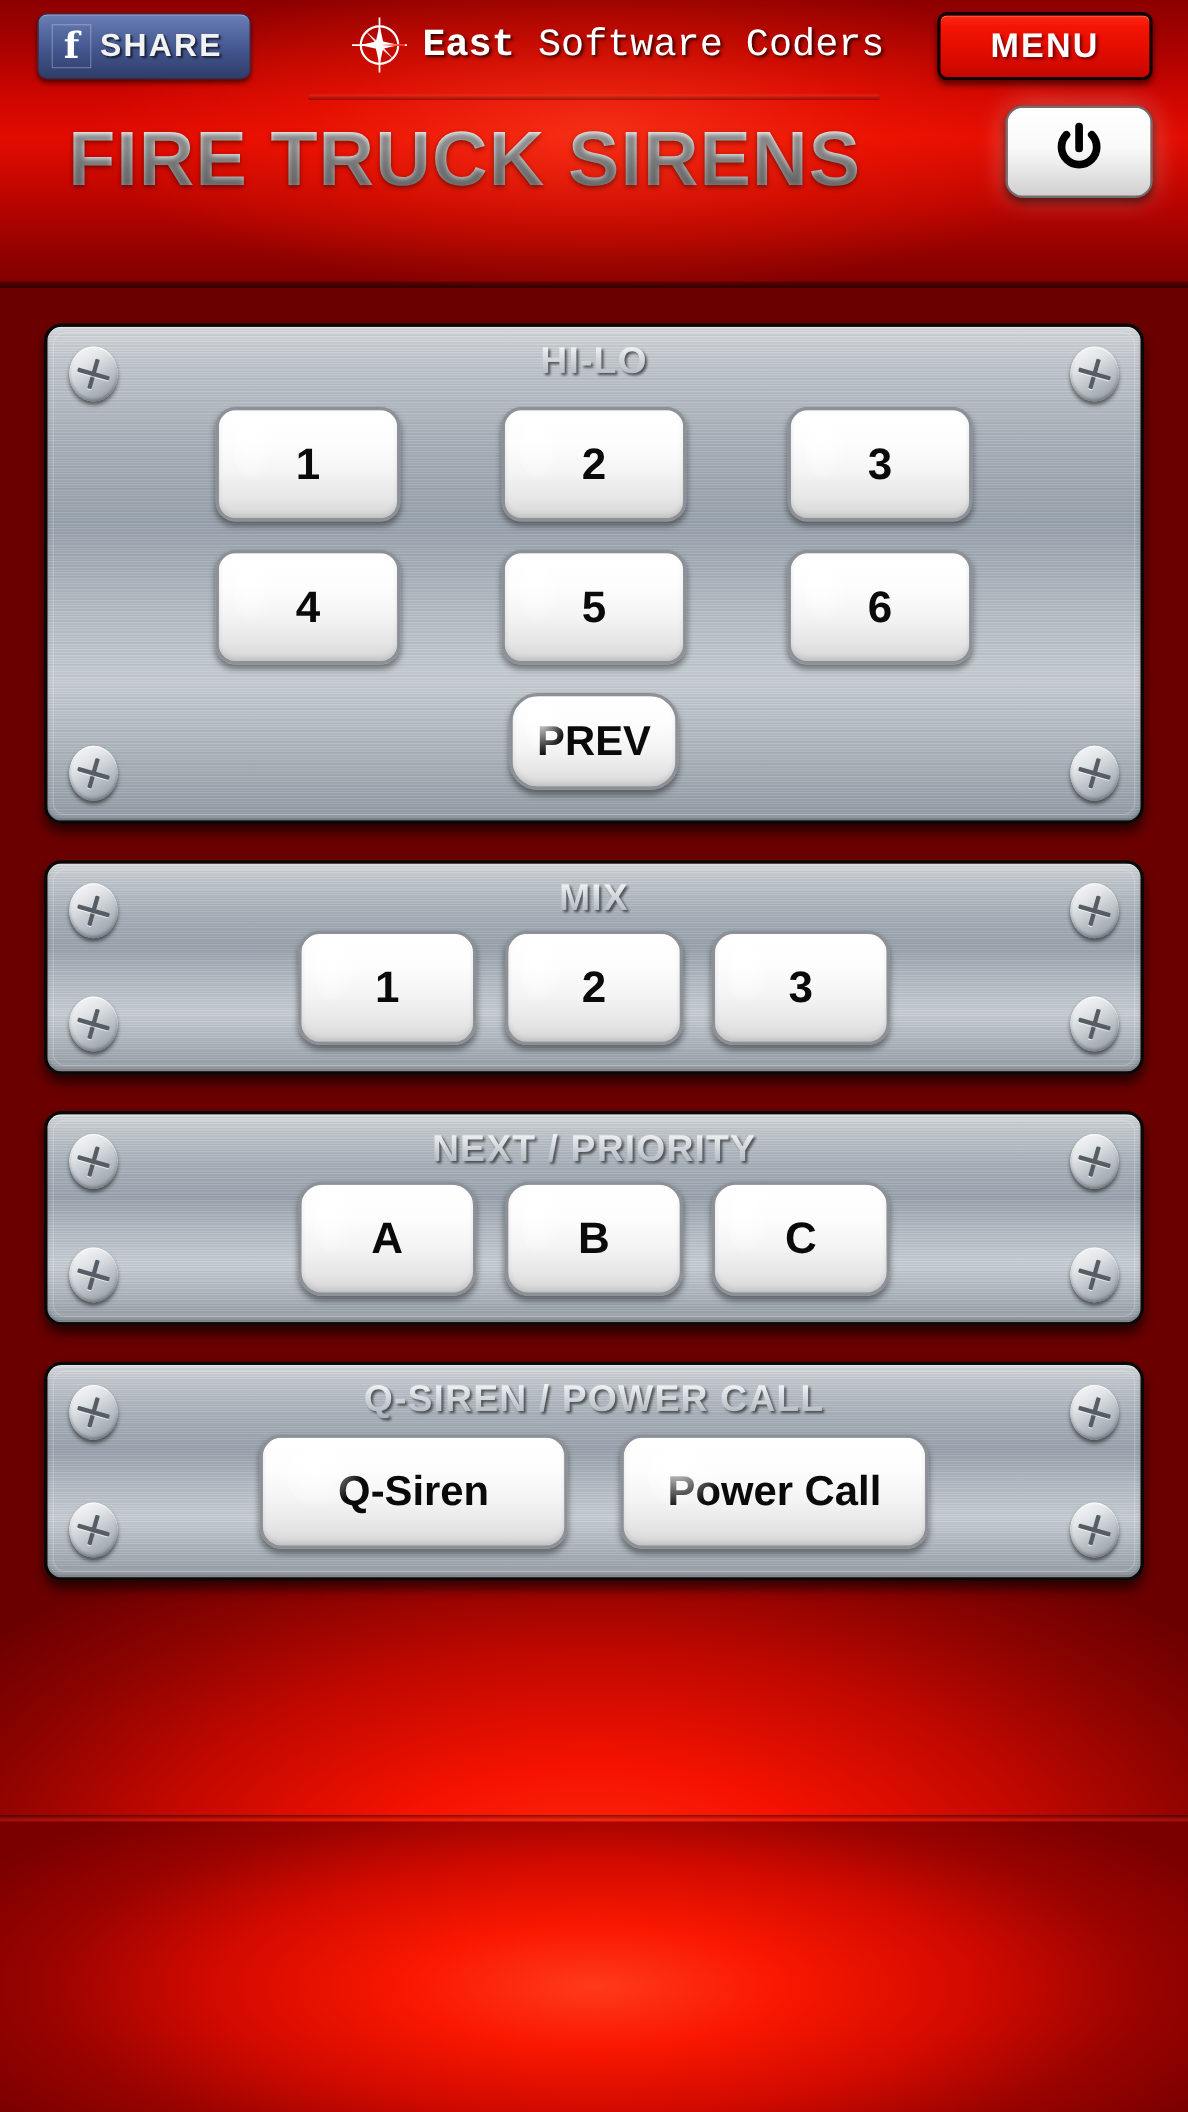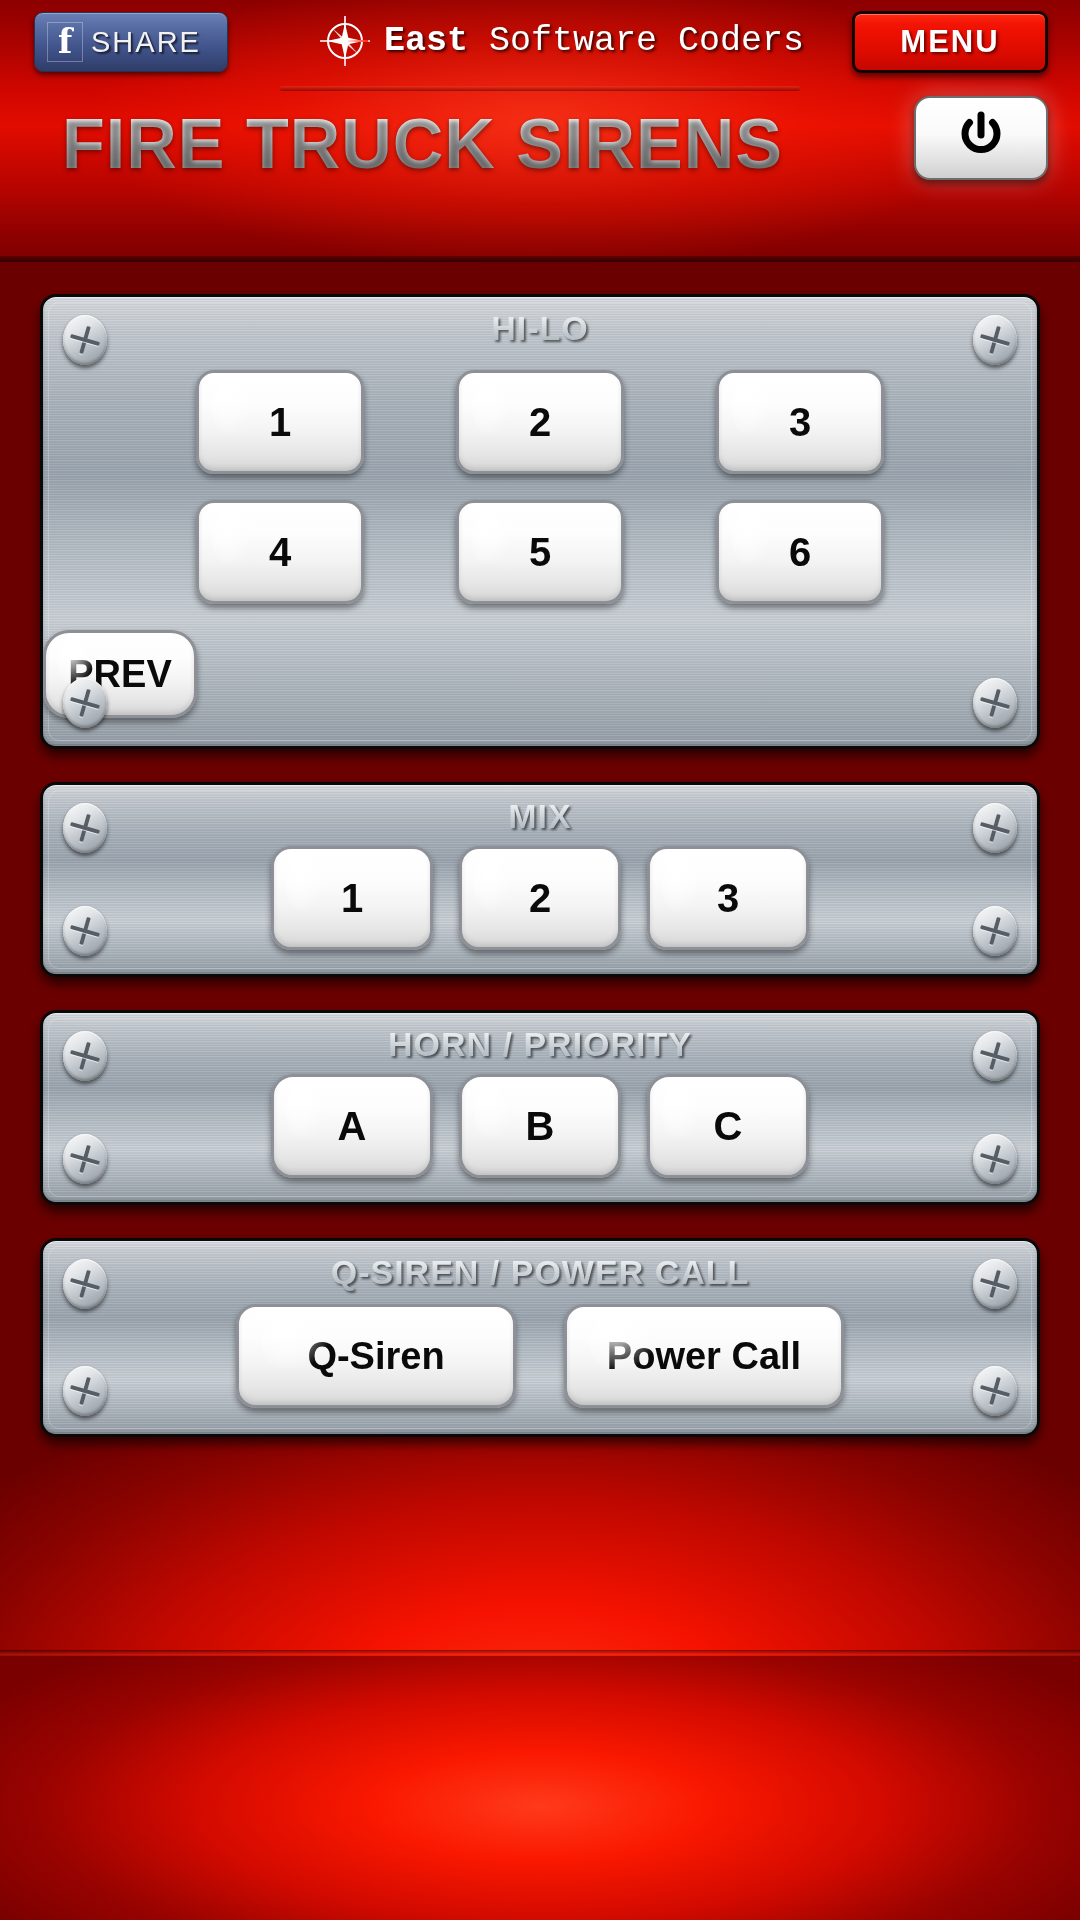--- a/index.html
+++ b/index.html
@@ -53,21 +53,21 @@
     display:flex; align-items:center; gap:8px; padding-left:12px;
   }
   #fb-share .fb-f {
     width:36px; height:40px; flex:0 0 auto;
     border:1px solid rgba(255,255,255,.30);
     display:flex; align-items:center; justify-content:center;
     font-family:"DejaVu Serif", serif; font-weight:bold;
     font-size:33px; color:#ffffff; line-height:1; padding-bottom:2px;
   }
   #fb-share .fb-label {
-    font-size:29px; font-weight:normal; letter-spacing:2px; color:#f2f2f2;
+    font-size:29px; font-weight:bold; letter-spacing:2px; color:#f2f2f2;
     text-shadow:1px 1px 0 #1d2742, 2px 2px 2px rgba(0,0,0,.6);
   }
 
   
   #brand {
     position:absolute; left:318px; top:12px; height:58px;
     display:flex; align-items:center; gap:12px;
   }
   #brand .compass { width:54px; height:54px; flex:0 0 auto; }
   #brand .brand-text { font-size:35px; line-height:1; white-space:nowrap;
@@ -185,21 +185,21 @@
   .btn-num { width:168px; height:104px; border-radius:18px; font-size:40px; }
   .btn-nav { width:154px; height:88px; border-radius:26px; font-size:38px; }
   .btn-mix { width:162px; height:104px; border-radius:20px; font-size:40px; }
   .btn-abc { width:162px; height:104px; border-radius:22px; font-size:40px; }
   .btn-wide { width:280px; height:104px; border-radius:20px; font-size:38px; }
 
   
   .row { display:flex; justify-content:center; position:relative; z-index:3; }
   #hilo-row-1 { gap:92px; margin-top:18px; }
   #hilo-row-2 { gap:92px; margin-top:26px; }
-  #hilo-row-nav { gap:32px; margin-top:26px; margin-bottom:28px;flex-direction:column; }
+  #hilo-row-nav { gap:32px; margin-top:26px; margin-bottom:28px; }
   #mix-row { gap:26px; margin-top:6px; margin-bottom:24px; }
   #horn-row { gap:26px; margin-top:6px; margin-bottom:24px; }
   #qsiren-row { gap:48px; margin-top:8px; margin-bottom:26px;border-radius:10px; }
 
   
   #footer-glow {
     position:absolute; left:0; top:1656px; width:1080px; height:264px;
     background:
       radial-gradient(ellipse 640px 210px at 50% 150px, #ff3a1a 0%, #fa1800 26%, #d20a00 54%, #990300 78%, #7a0000 100%);
   }
@@ -294,21 +294,21 @@
         <div class="btn btn-mix">3</div>
       </div>
     </div>
 
     <div class="panel" id="panel-horn">
       <span class="screw tl"></span>
       <span class="screw tr"></span>
       <span class="screw bl"></span>
       <span class="screw br"></span>
 
-      <div class="panel-title">HORN / PRIORITY</div>
+      <div class="panel-title">NEXT / PRIORITY</div>
 
       <div class="row" id="horn-row">
         <div class="btn btn-abc">A</div>
         <div class="btn btn-abc">B</div>
         <div class="btn btn-abc">C</div>
       </div>
     </div>
 
     <div class="panel" id="panel-qsiren">
       <span class="screw tl"></span>

